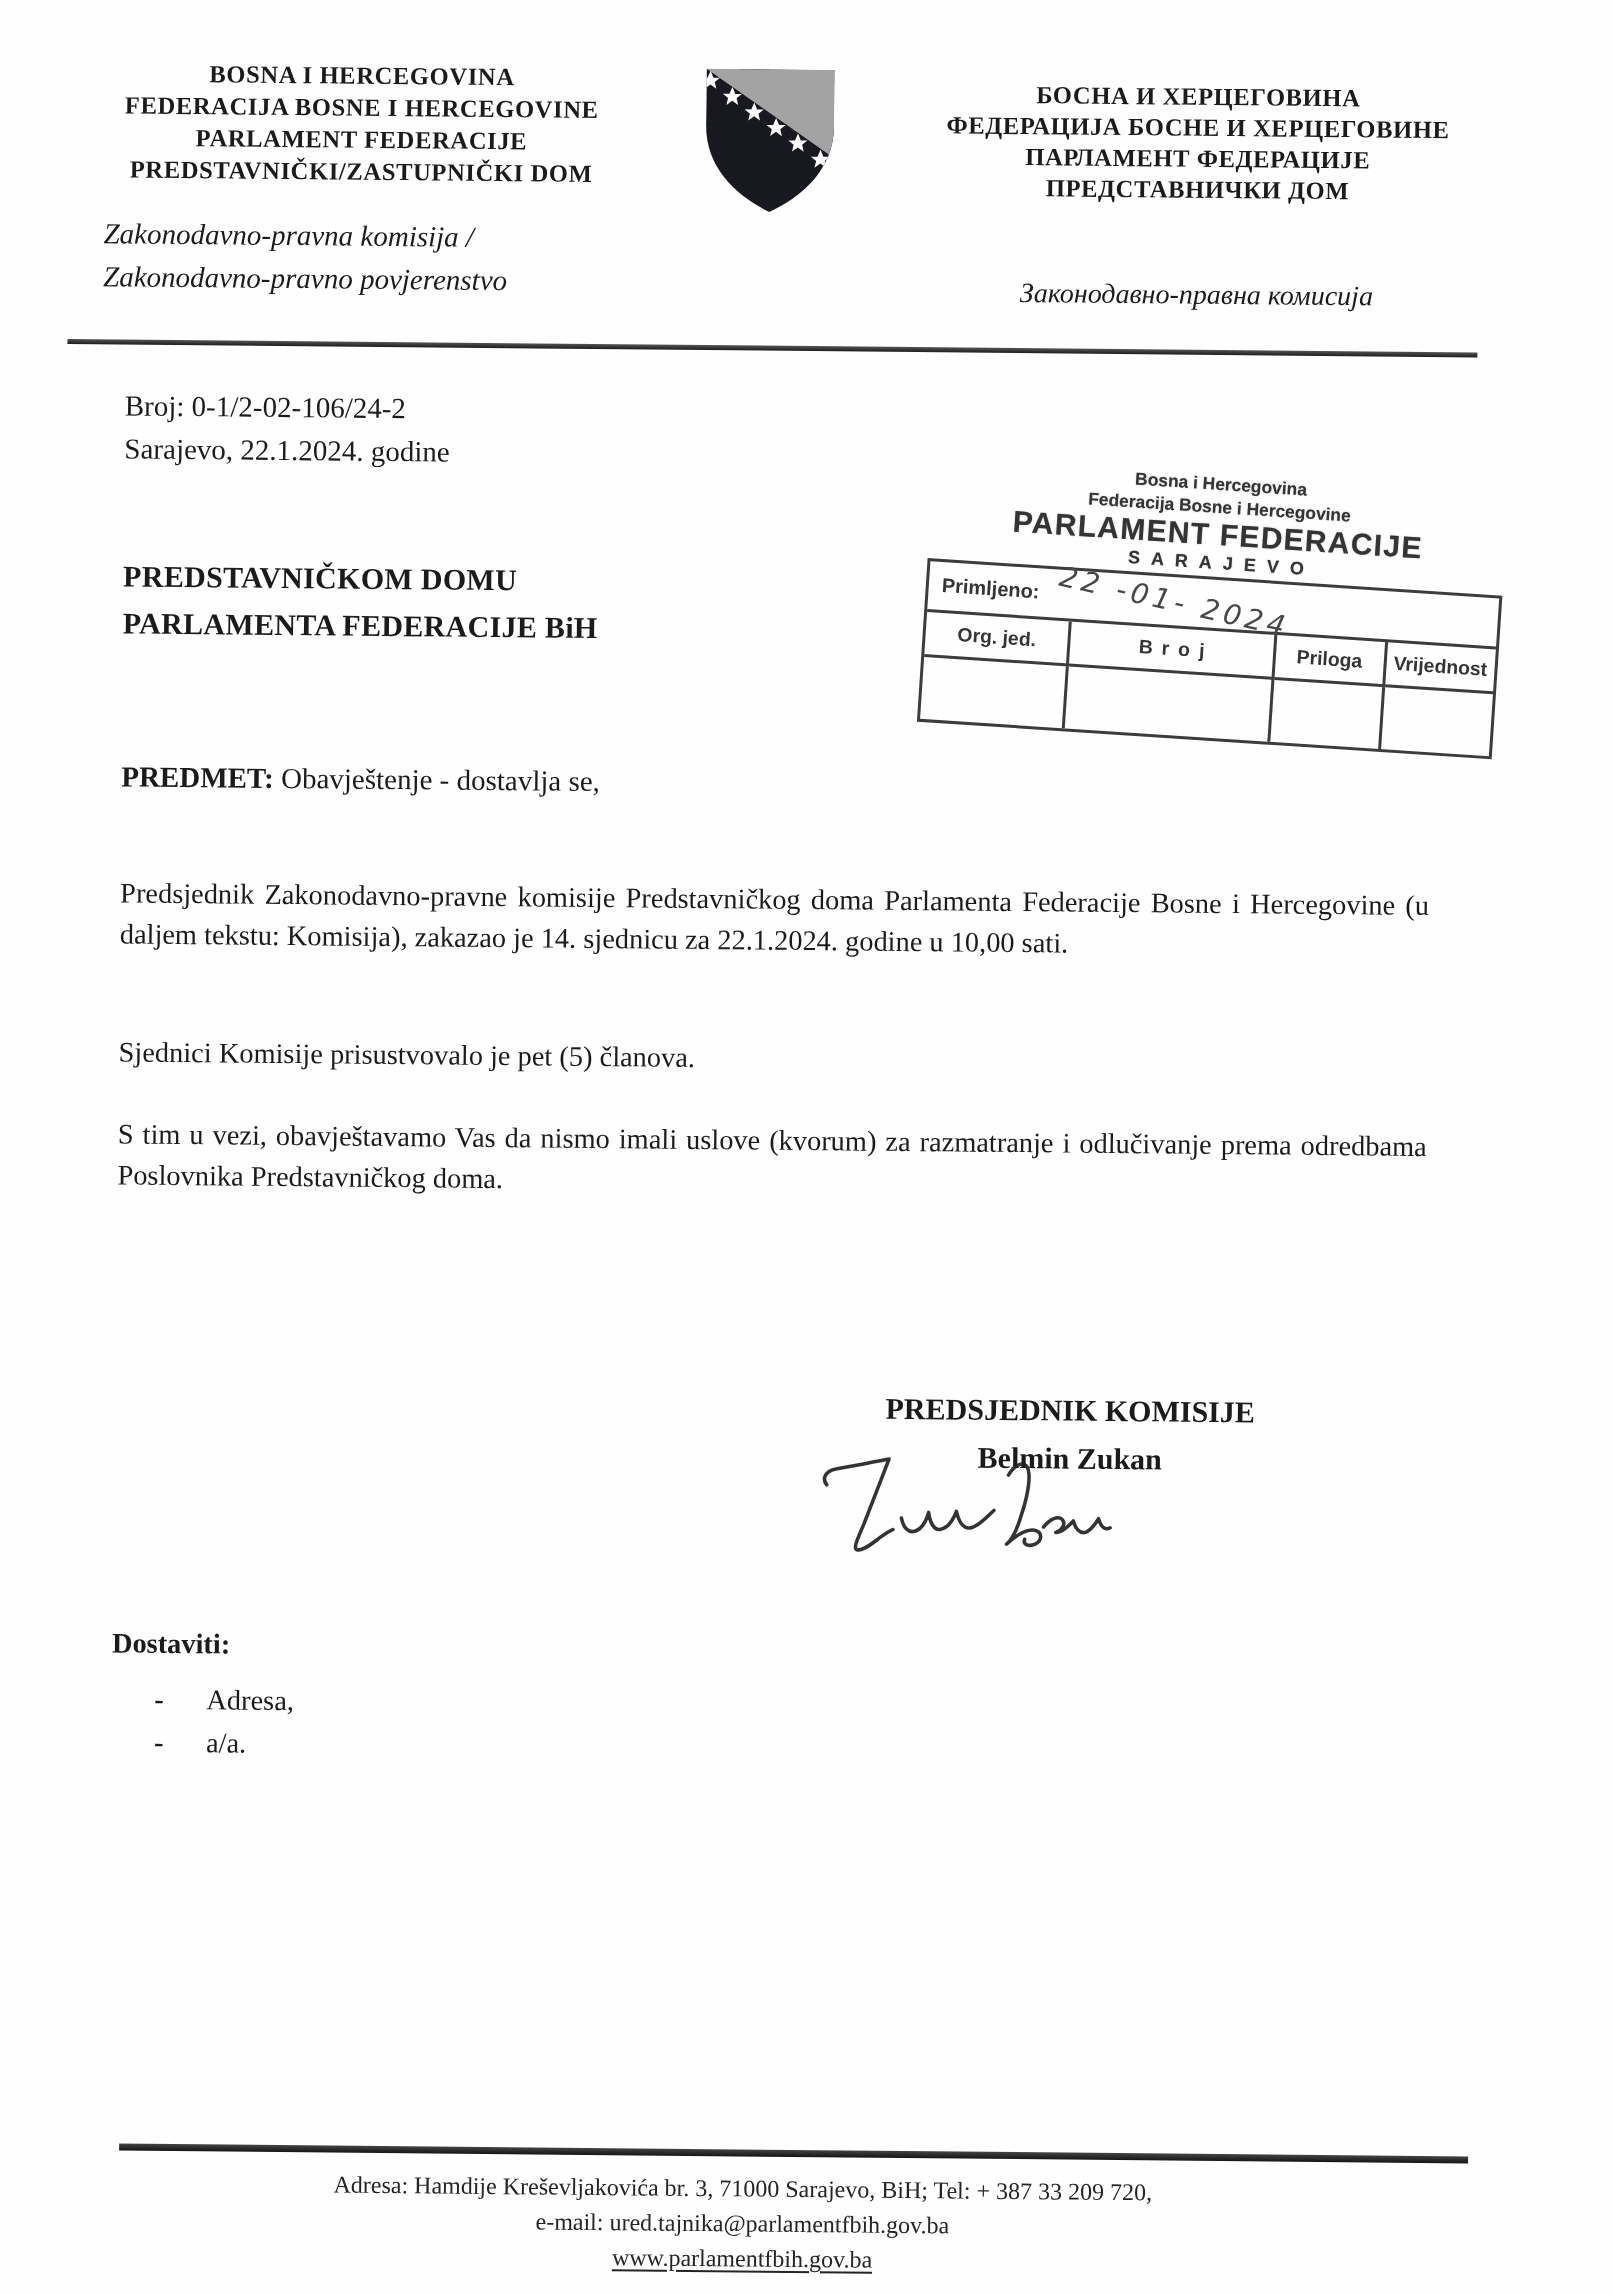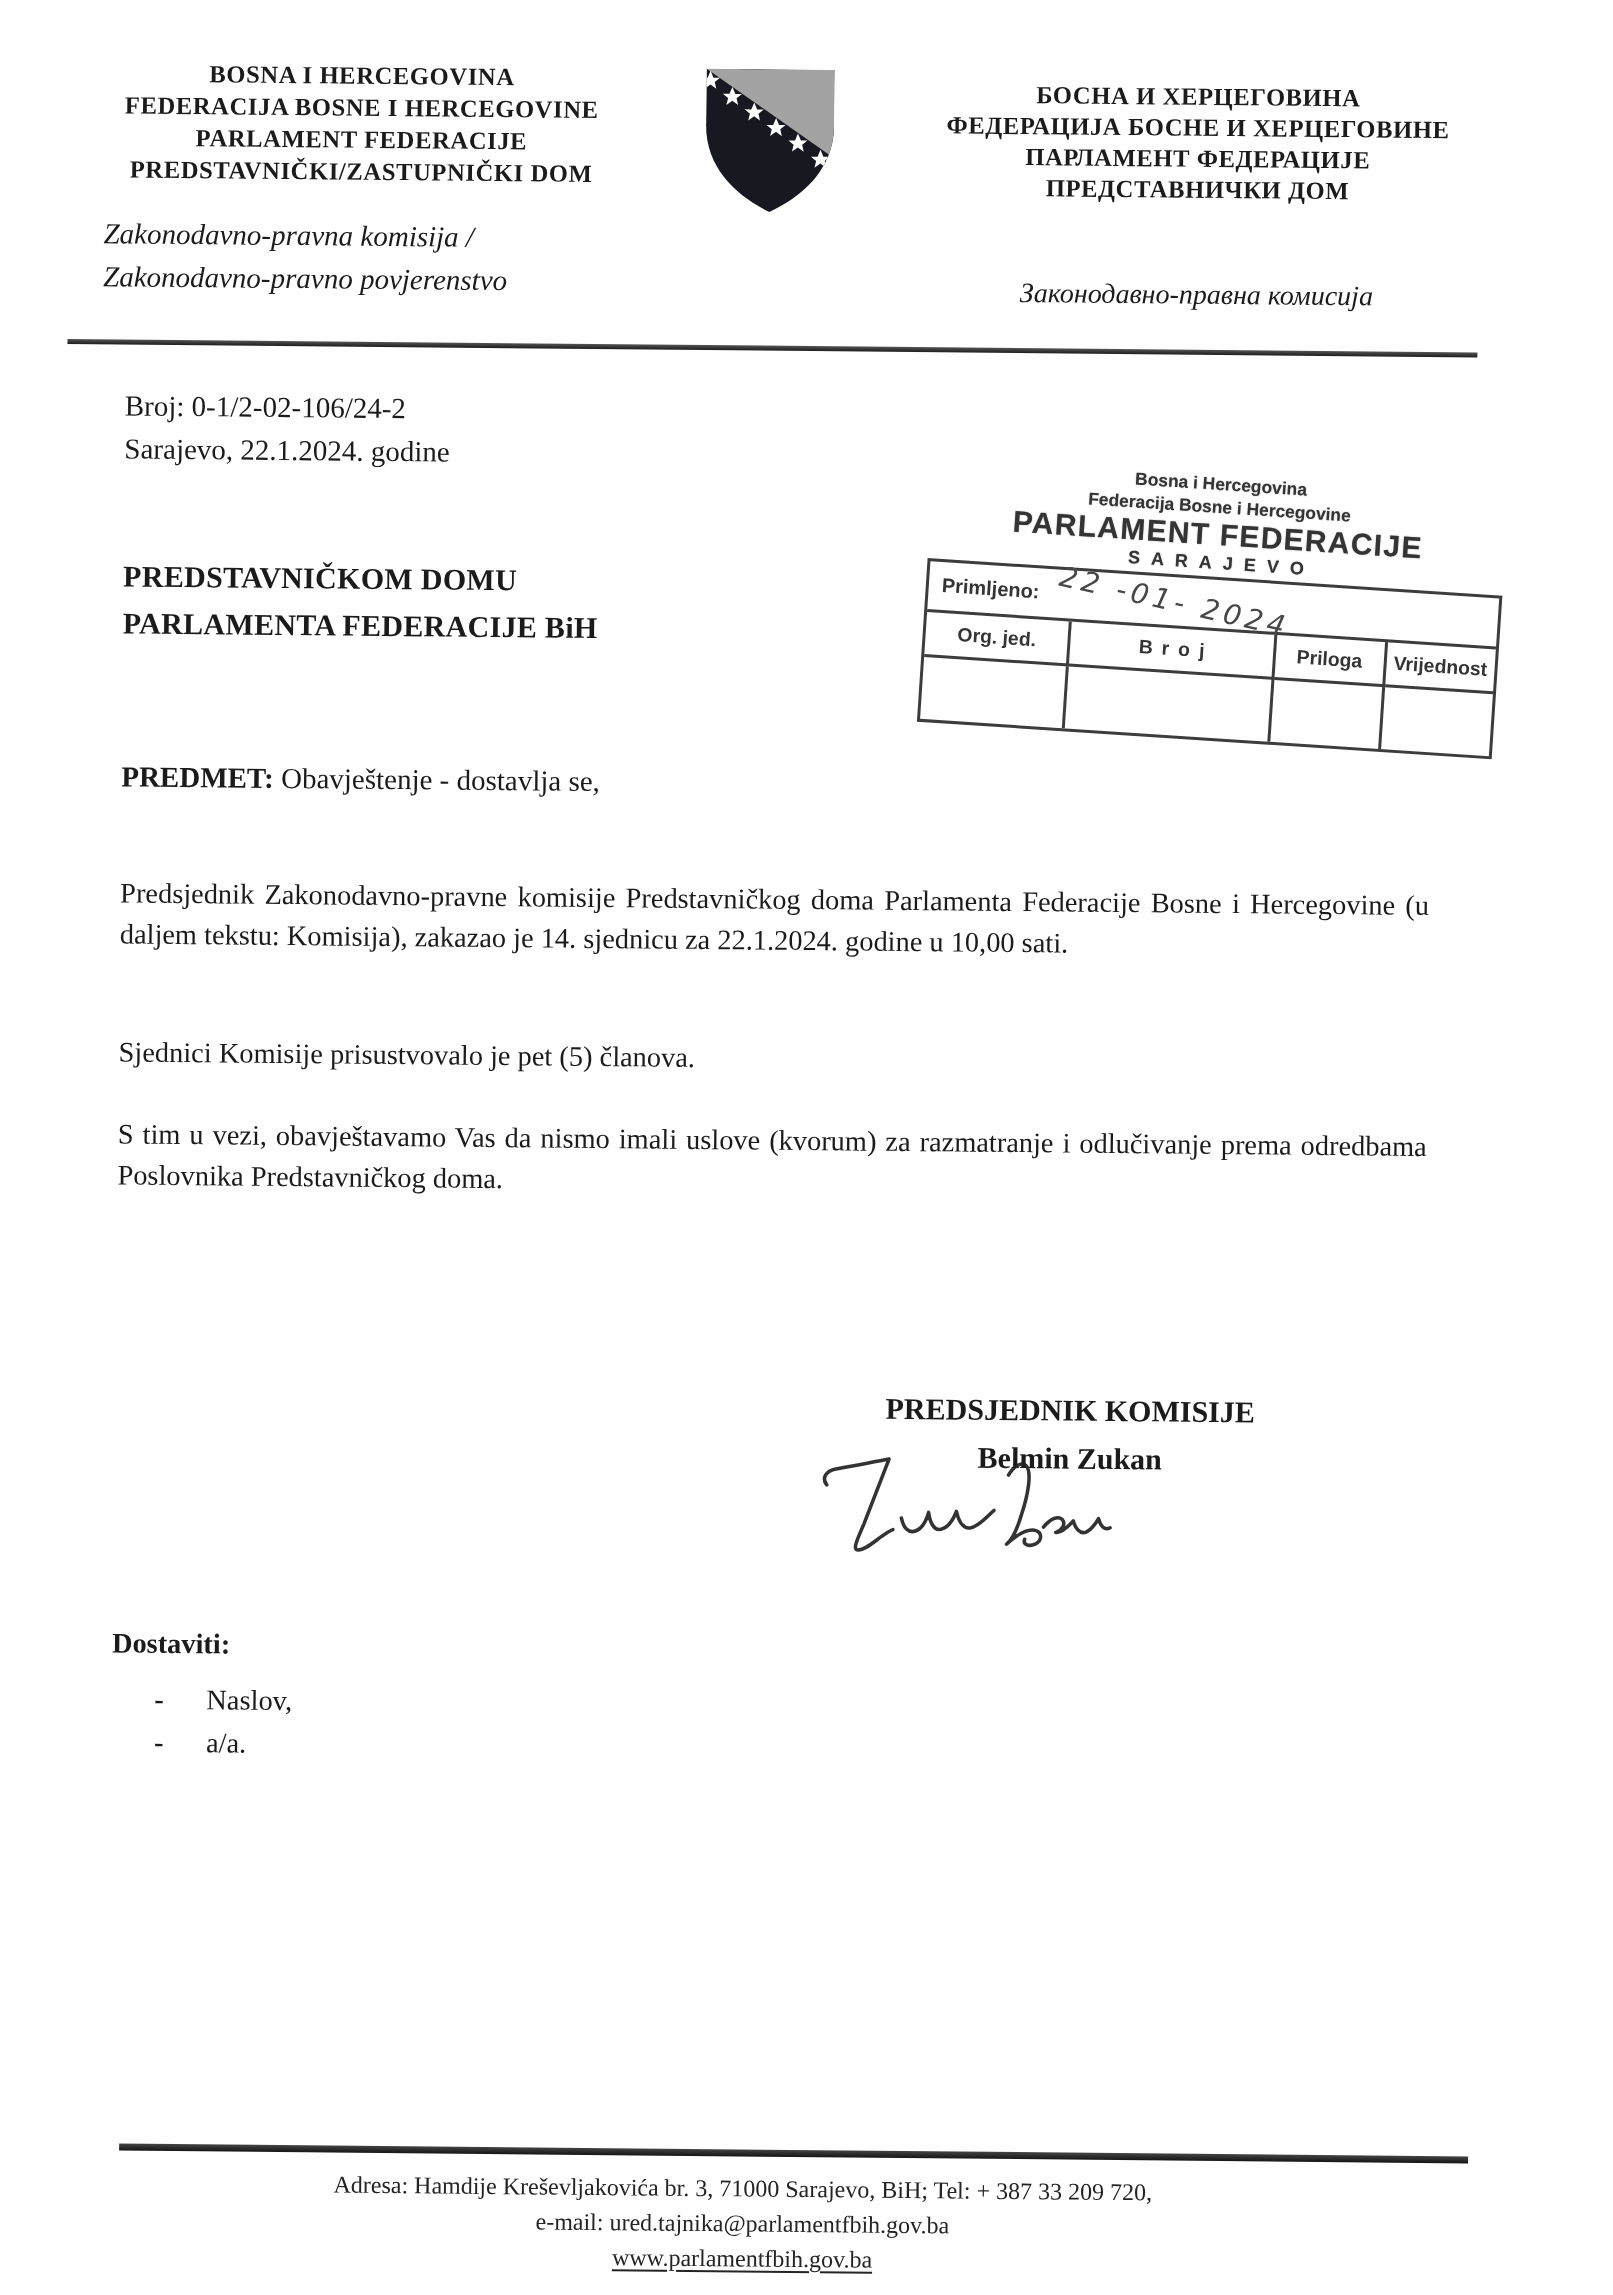--- a/index.html
+++ b/index.html
@@ -181,21 +181,21 @@
         <path d="M 22,58 C 14,48 20,36 36,33 C 58,29 92,22 118,17 L 80,118 C 71,140 63,156 70,158 C 79,160 94,147 106,138 C 114,132 120,128 125,126"></path>
         <path d="M 138,108 C 141,123 149,132 160,128 C 171,124 177,110 180,99 C 182,112 187,127 199,125 C 211,122 219,108 223,97 C 226,110 233,125 246,122 C 259,119 271,104 281,95"></path>
         <path d="M 303,40 C 311,26 323,19 330,25 C 340,35 333,72 324,100 C 318,121 310,140 301,147 C 315,134 332,123 344,125 C 356,127 357,140 346,146 C 336,151 326,148 329,139"></path>
         <path d="M 358,120 C 368,107 380,102 387,108 C 393,115 386,126 377,128 C 386,129 396,119 404,110 C 407,121 414,131 424,127 C 433,123 439,113 443,106 C 446,117 452,125 461,120"></path>
       </g>
     </svg>
 
     <div class="dostaviti">Dostaviti:</div>
     <div class="dist-item di1">
       <span class="dash">-</span>
-      <span>Naslov,</span>
+      <span>Adresa,</span>
     </div>
     <div class="dist-item di2">
       <span class="dash">-</span>
       <span>a/a.</span>
     </div>
 
     <div class="rule-bottom"></div>
     <div class="footer">
       <div>Adresa: Hamdije Kreševljakovića br. 3, 71000 Sarajevo, BiH; Tel: + 387 33 209 720,</div>
       <div>e-mail: ured.tajnika@parlamentfbih.gov.ba</div>

